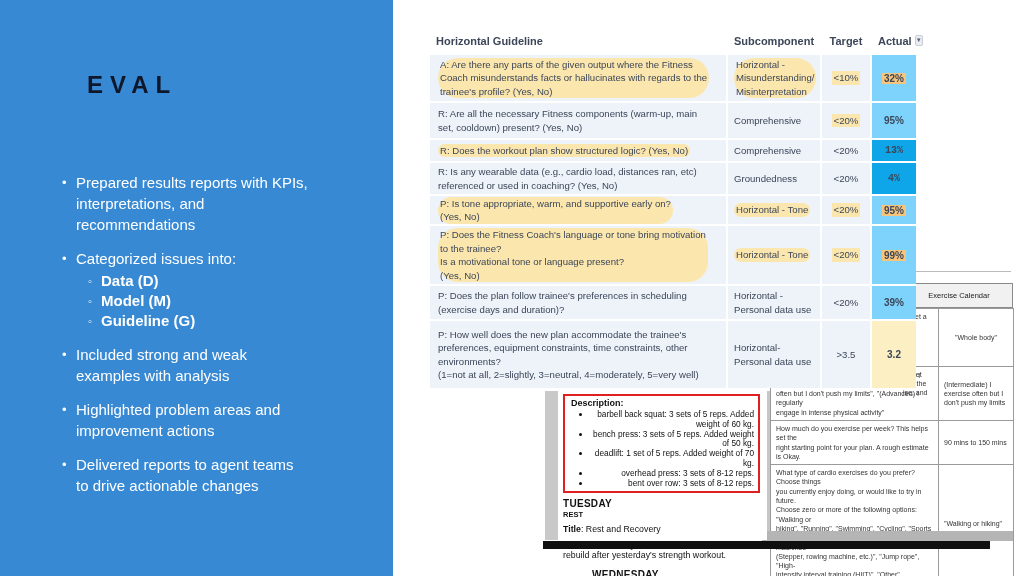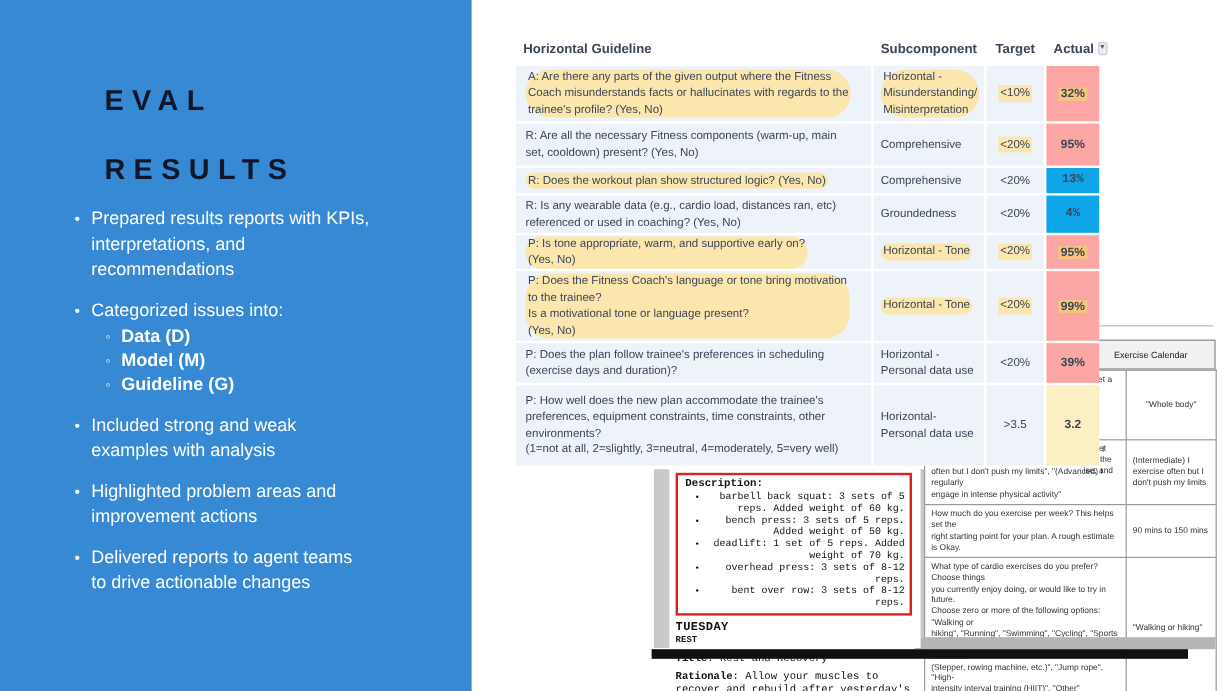--- a/index.html
+++ b/index.html
@@ -30,21 +30,21 @@
     grid-template-rows:25px 46px 35px 21px 31px 28px 58px 33px 67px;
     gap:2px; color:#3c4658;margin-left:20px;
   }
   .hcell { background:#ffffff; font-weight:bold; font-size:11px; display:flex; align-items:center; padding:0 6px; }
   .hcell.center { justify-content:center; }
   .cell { background:#eef2f9; font-size:9.6px; line-height:13.5px; display:flex; align-items:center; padding:2px 6px; }
   .cell.qcell { padding:2px 6px 2px 8px; }
   .cell.center { justify-content:center; }
   .hl { background:#fbe7ae; padding:0 2px; -webkit-box-decoration-break:clone; box-decoration-break:clone; }
   .acell { font-size:10px; font-weight:bold; display:flex; align-items:center; justify-content:center; }
-  .acell.bad  { background:#fca5a5; }
+  .acell.bad  { background:#7dd3fc; }
   .acell.good { background:#0ea5e9;font-family:Liberation Mono, monospace; }
   .acell.warn { background:#fcefc3; }
   .hl-orange { background:#f6c47b; padding:0 2px; }
   .filter-btn {
     display:inline-block; width:11px; height:11px; margin-left:3px; border-left:1px solid #9aa0a6;
     background:#e9ecf2; border:1px solid #c9ced6; border-radius:2px;
     font-size:6px; line-height:9px; text-align:center; color:#5f6368;
   }
 
   
@@ -62,21 +62,21 @@
   .q-table td.q { width:168px; }
   .q-table td.a { width:75px; }
   .q-frag { position:absolute; z-index:2; font-size:7px; line-height:9px; color:#333333; }
   .q-leftstrip  { position:absolute; left:762px; top:391px; width:8px;  height:140px; background:#c6c6c6; z-index:2; }
   .q-botstrip   { position:absolute; left:762px; top:531px; width:251px; height:10px; background:#b5b5b5; z-index:3; }
 
   
   .wdoc { position:absolute; left:545px; top:391px; width:222px; height:149px; background:#ffffff; z-index:3; }
   .wdoc-margin { position:absolute; left:0; top:0; width:13px; height:149px; background:#c9c9c9; }
   .wdoc-page { position:absolute; left:13px; top:0; width:209px; height:149px; background:#ffffff;
-               font-family:Liberation Mono, monospace; color:#111111; padding:3px 4px 16px 5px; }
+               font-family:Liberation Sans, sans-serif; color:#111111; padding:3px 4px 16px 5px; }
   .redbox { border:2px solid #e02020; width:197px; padding:2px 4px 3px 6px; margin-bottom:4px; }
   .desc-label { font-size:9px; font-weight:bold; }
   .exlist { margin:2px 0 0 20px; font-size:8.3px; line-height:9.8px; }
   .exlist li { margin:0;text-align:right; }
   .day-h { font-size:10px; font-weight:bold; letter-spacing:0.3px; line-height:13px; }
   .day-sub { font-size:7.5px; font-weight:bold; line-height:9px; }
   .doc-line { font-size:8.8px; line-height:10.5px; margin-top:5px; width:198px; }
   .doc-line b { font-weight:bold; }
   .day-h.next { margin-top:7px;margin-left:29px; }
 
@@ -84,21 +84,20 @@
   .blackbar { position:absolute; left:543px; top:541px; width:447px; height:8px; background:#101010; z-index:4; }
 </style>
 </head>
 <body>
 
 <div class="slide">
 
   <div class="blue-panel">
     <div class="slide-title">
       <div>EVAL</div>
-      <div>RESULTS</div>
     </div>
     <div class="bullets">
       <div class="bullet">
         <span class="mark">•</span>
         <span class="pre">Prepared results reports with KPIs,
 interpretations, and
 recommendations</span>
       </div>
       <div class="bullet" style="margin-bottom:2px;">
         <span class="mark">•</span>

